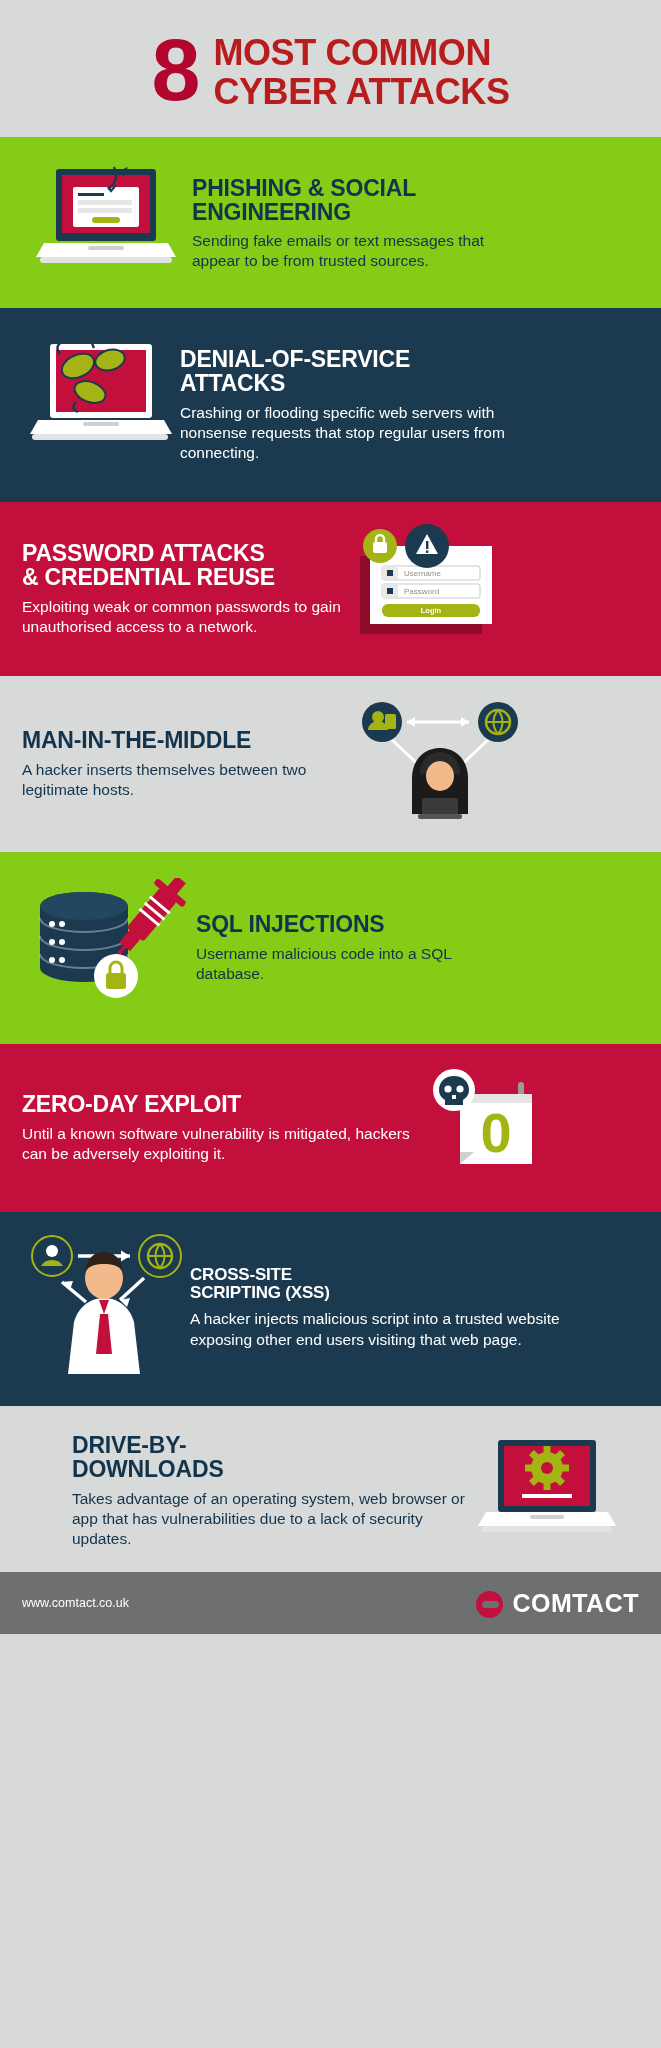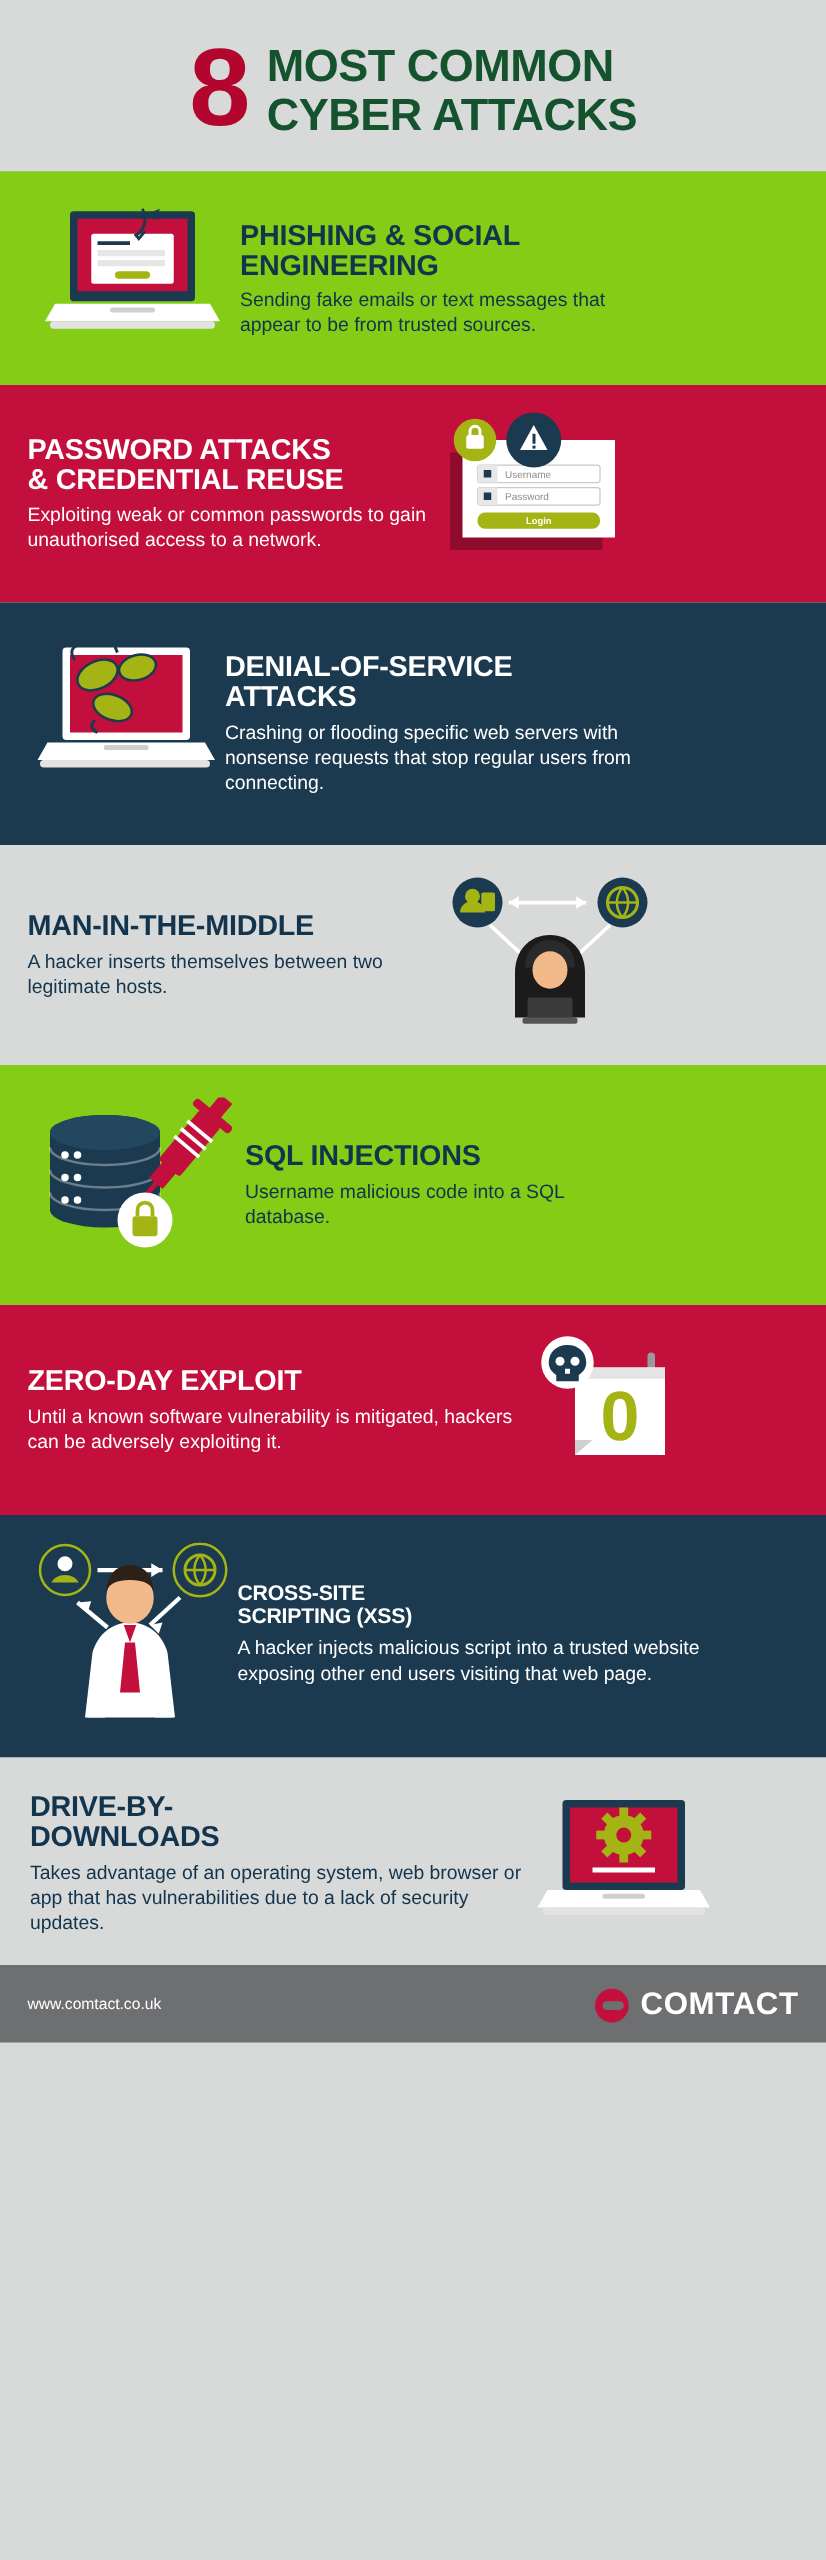--- a/index.html
+++ b/index.html
@@ -11,21 +11,21 @@
   }
   .page{width:661px;min-height:2048px;position:relative;background:#d8d9d9;display:flex;flex-direction:column;}
 
   
   .header{background:#d8d9d9;padding:34px 0 26px 0;display:flex;align-items:flex-start;justify-content:center;}
   .hdr-inner{display:flex;align-items:flex-start;gap:16px;}
   .big-number{
     font-size:88px;line-height:0.82;font-weight:bold;color:#b3062f;
     font-family:"Liberation Sans", sans-serif;letter-spacing:-3px;
   }
-  .hdr-text{color:#14532d;font-weight:bold;font-size:36px;line-height:1.07;letter-spacing:-0.4px;}
+  .hdr-text{color:#b91c1c;font-weight:bold;font-size:36px;line-height:1.07;letter-spacing:-0.4px;}
   .hdr-text .l2{display:block;}
 
   
   .sec{position:relative;display:flex;align-items:center;box-sizing:border-box;}
   .sec.green{background:#84cc16;}
   .sec.red{background:#c30f3c;}
   .sec.navy{background:#1b3a4f;}
   .sec.grey{background:#d8d9d9;}
 
   .txtblock{box-sizing:border-box;}
@@ -72,21 +72,21 @@
   .s6 .sec-body{font-size:15.5px;color:#ffffff;}
 
   
   .s7{padding:22px 18px 24px 20px;}
   .s7 .txtblock{width:390px;}
   .s7 .sec-title{font-size:17px;color:#ffffff;}
   .s7 .sec-body{font-size:15.5px;color:#ffffff;}
 
   
   .s8{padding:26px 22px 22px 24px;}
-  .s8 .txtblock{width:400px;}
+  .s8 .txtblock{width:400px;margin-left:48px;}
   .s8 .sec-title{font-size:23px;color:#12344d;}
   .s8 .sec-body{font-size:15.5px;color:#12344d;}
 
   
   .footer{background:#6e6f71;height:62px;display:flex;align-items:center;justify-content:space-between;padding:0 22px;}
   .footer-url{color:#ffffff;font-size:12.5px;}
   .footer-brand{display:flex;align-items:flex-end;gap:9px;}
   .brand-mark{width:27px;height:27px;border-radius:50%;background:#c30f3c;position:relative;}
   .brand-mark:after{content:"";position:absolute;left:6px;top:10px;width:17px;height:7px;background:#6e6f71;border-radius:4px;}
   .brand-name{color:#ffffff;font-size:25px;font-weight:bold;letter-spacing:0.5px;}
@@ -126,20 +126,49 @@
         <rect x="14" y="96" width="132" height="6" rx="3" fill="#e3e3e3"></rect>
         <rect x="62" y="85" width="36" height="4" rx="2" fill="#cfcfcf"></rect>
       </svg>
     </div>
     <div class="txtblock">
       <div class="sec-title t-navy">
         <span>PHISHING &amp; SOCIAL</span><br>
         <span>ENGINEERING</span>
       </div>
       <div class="sec-body t-navy">Sending fake emails or text messages that appear to be from trusted sources.</div>
+    </div>
+  </div>
+
+  <div class="sec navy s3">
+    <div class="art">
+      <svg width="160" height="150" viewBox="0 0 160 150">
+        <rect x="30" y="14" width="102" height="74" rx="3" fill="#ffffff"></rect>
+        <rect x="36" y="20" width="90" height="62" fill="#c30f3c"></rect>
+        <g fill="#a4b415" stroke="#1b3a4f" stroke-width="2">
+          <ellipse cx="58" cy="36" rx="17" ry="11" transform="rotate(-25 58 36)"></ellipse>
+          <ellipse cx="90" cy="30" rx="15" ry="10" transform="rotate(-15 90 30)"></ellipse>
+          <ellipse cx="70" cy="62" rx="16" ry="10" transform="rotate(20 70 62)"></ellipse>
+        </g>
+        <g stroke="#1b3a4f" stroke-width="2.4" fill="none">
+          <path d="M40 24 q-6 -8 2 -12"></path>
+          <path d="M74 18 q-5 -9 3 -12"></path>
+          <path d="M56 72 q-6 6 2 10"></path>
+        </g>
+        <path d="M18 90 h126 l8 14 h-142 z" fill="#ffffff"></path>
+        <rect x="12" y="104" width="136" height="6" rx="3" fill="#e3e3e3"></rect>
+        <rect x="63" y="92" width="36" height="4" rx="2" fill="#cfcfcf"></rect>
+      </svg>
+    </div>
+    <div class="txtblock">
+      <div class="sec-title t-white">
+        <span>DENIAL-OF-SERVICE</span><br>
+        <span>ATTACKS</span>
+      </div>
+      <div class="sec-body t-white">Crashing or flooding specific web servers with nonsense requests that stop regular users from connecting.</div>
     </div>
   </div>
 
   <div class="sec red s2">
     <div class="txtblock">
       <div class="sec-title t-white">
         <span>PASSWORD ATTACKS</span><br>
         <span>&amp; CREDENTIAL REUSE</span>
       </div>
       <div class="sec-body t-white">Exploiting weak or common passwords to gain unauthorised access to a network.</div>
@@ -159,49 +188,20 @@
         <rect x="30" y="80" width="98" height="13" rx="6" fill="#a4b415"></rect>
         <text x="79" y="89" text-anchor="middle" font-family="Liberation Sans, sans-serif" font-size="7.5" font-weight="bold" fill="#ffffff">Login</text>
         <circle cx="28" cy="22" r="17" fill="#a4b415"></circle>
         <rect x="21" y="18" width="14" height="11" rx="2" fill="#ffffff"></rect>
         <path d="M24 18 v-3 a4 4 0 0 1 8 0 v3" stroke="#ffffff" stroke-width="2.4" fill="none"></path>
         <circle cx="75" cy="22" r="22" fill="#1b3a4f"></circle>
         <path d="M75 10 l11 20 h-22 z" fill="#ffffff"></path>
         <rect x="74" y="17" width="2.4" height="8" fill="#1b3a4f"></rect>
         <rect x="74" y="26.5" width="2.4" height="2.4" fill="#1b3a4f"></rect>
       </svg>
-    </div>
-  </div>
-
-  <div class="sec navy s3">
-    <div class="art">
-      <svg width="160" height="150" viewBox="0 0 160 150">
-        <rect x="30" y="14" width="102" height="74" rx="3" fill="#ffffff"></rect>
-        <rect x="36" y="20" width="90" height="62" fill="#c30f3c"></rect>
-        <g fill="#a4b415" stroke="#1b3a4f" stroke-width="2">
-          <ellipse cx="58" cy="36" rx="17" ry="11" transform="rotate(-25 58 36)"></ellipse>
-          <ellipse cx="90" cy="30" rx="15" ry="10" transform="rotate(-15 90 30)"></ellipse>
-          <ellipse cx="70" cy="62" rx="16" ry="10" transform="rotate(20 70 62)"></ellipse>
-        </g>
-        <g stroke="#1b3a4f" stroke-width="2.4" fill="none">
-          <path d="M40 24 q-6 -8 2 -12"></path>
-          <path d="M74 18 q-5 -9 3 -12"></path>
-          <path d="M56 72 q-6 6 2 10"></path>
-        </g>
-        <path d="M18 90 h126 l8 14 h-142 z" fill="#ffffff"></path>
-        <rect x="12" y="104" width="136" height="6" rx="3" fill="#e3e3e3"></rect>
-        <rect x="63" y="92" width="36" height="4" rx="2" fill="#cfcfcf"></rect>
-      </svg>
-    </div>
-    <div class="txtblock">
-      <div class="sec-title t-white">
-        <span>DENIAL-OF-SERVICE</span><br>
-        <span>ATTACKS</span>
-      </div>
-      <div class="sec-body t-white">Crashing or flooding specific web servers with nonsense requests that stop regular users from connecting.</div>
     </div>
   </div>
 
   <div class="sec grey s4">
     <div class="txtblock">
       <div class="sec-title t-navy">MAN-IN-THE-MIDDLE</div>
       <div class="sec-body t-navy">A hacker inserts themselves between two legitimate hosts.</div>
     </div>
     <div class="art">
       <svg width="176" height="128" viewBox="0 0 176 128">

